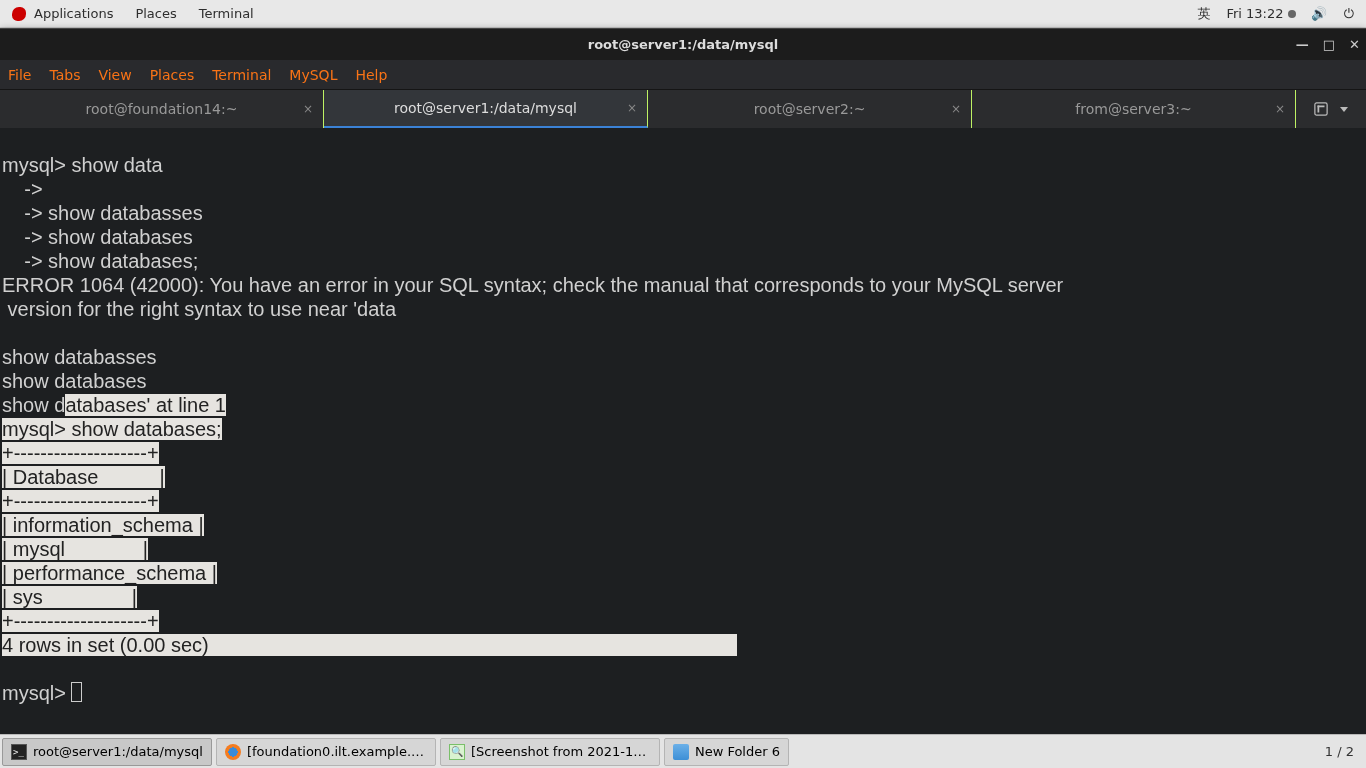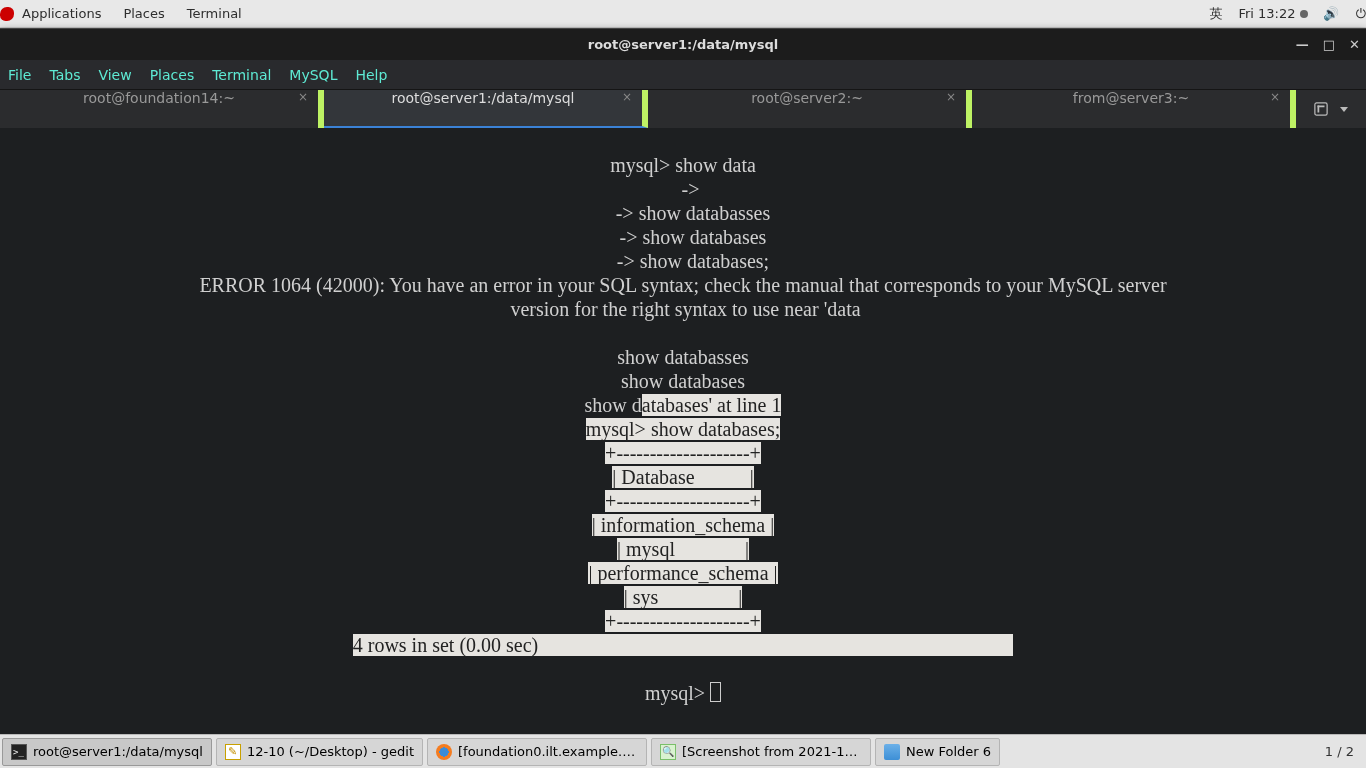--- a/index.html
+++ b/index.html
@@ -1,44 +1,44 @@
 <!DOCTYPE html>
 <html><head>
 <meta charset="utf-8">
 <style>
 * { margin:0; padding:0; box-sizing:border-box; }
 body { width:1366px; height:768px; font-family:"DejaVu Sans","Liberation Sans",sans-serif; background:#dcdcdc; overflow:hidden; position:relative; }
 
 
-.top-panel { height:28px; background:#e8e8e8; display:flex; align-items:center; font-size:13px; color:#2e2e2e; padding:0 0; border-bottom:1px solid #c8c8c8; }
+.top-panel { height:28px; background:#e8e8e8; display:flex; align-items:center; font-size:13px; color:#2e2e2e; padding:0 12px; border-bottom:1px solid #c8c8c8; }
 .top-panel .rh-icon { width:14px; height:14px; background:#c00; border-radius:50% 40% 50% 40%; margin-right:8px; }
 .top-panel .pmenu { margin-right:22px; cursor:pointer; }
 .top-panel .spacer { flex:1; }
 .top-panel .tray { display:flex; align-items:center; gap:16px; }
 .top-panel .dot { width:8px; height:8px; background:#666; border-radius:50%; display:inline-block; margin-left:4px; }
 
 
 .termwin { position:absolute; left:0; top:28px; width:1366px; height:706px; background:#1d1f21; display:flex; flex-direction:column; box-shadow:0 2px 8px rgba(0,0,0,0.4); }
 
 .titlebar { height:32px; background:#1c1c1c; color:#ddd; display:flex; align-items:center; justify-content:center; position:relative; font-size:13px; font-weight:bold; border-top:1px solid #444; }
 .titlebar .winctl { position:absolute; right:6px; display:flex; gap:14px; }
 .titlebar .winctl span { cursor:pointer; color:#ccc; font-size:13px; }
 
-.menubar { height:30px; background:#292a2d; color:#5eead4; display:flex; align-items:center; padding:0 8px; font-size:14px; gap:18px; border-bottom:1px solid #151515; }
+.menubar { height:30px; background:#292a2d; color:#f97316; display:flex; align-items:center; padding:0 8px; font-size:14px; gap:18px; border-bottom:1px solid #151515; }
 .menubar span { cursor:pointer; }
 
 .tabbar { height:38px; background:#2b2c2e; display:flex; align-items:stretch; }
-.tabbar .tab { flex:1; display:flex; align-items:flex-start; justify-content:center; position:relative; color:#999; font-size:14px; cursor:pointer; background:#2b2c2e; border-right:6px solid #bef264; }
+.tabbar .tab { flex:1; display:flex; align-items:center; justify-content:center; position:relative; color:#999; font-size:14px; cursor:pointer; background:#2b2c2e; border-right:1px solid #bef264; }
 .tabbar .tab.active { background:#33363a; color:#ddd; border-bottom:2px solid #3b82d6; }
 .tabbar .tab .tx { position:absolute; right:10px; color:#888; font-size:12px; }
 .tabbar .tabextra { width:70px; display:flex; align-items:center; justify-content:center; gap:12px; color:#bbb; }
 .tabextra svg{ width:14px;height:14px;fill:#bbb;}
 .chev { width:0;height:0;border-left:4px solid transparent;border-right:4px solid transparent;border-top:5px solid #bbb;}
 
-.termbody { flex:1; background:#1d1f21; color:#d0d0d0; font-family:Liberation Serif, serif; font-size:20px; line-height:24px; padding:25px 2px 0 2px; white-space:pre; overflow:hidden; position:relative;text-align:center; }
+.termbody { flex:1; background:#1d1f21; color:#d0d0d0; font-family:Liberation Sans, sans-serif; font-size:20px; line-height:24px; padding:25px 2px 0 2px; white-space:pre; overflow:hidden; position:relative; }
 .termbody .sel { background:#e6e4e0; color:#222; }
 .cursor-block { display:inline-block; width:11px; height:20px; border:1.5px solid #ccc; vertical-align:-2px;}
 
 
 .taskbar { position:absolute; left:0; bottom:0; width:1366px; height:34px; background:#e4e4e4; display:flex; align-items:center; border-top:1px solid #b8b8b8; font-size:13px; }
 .task { height:28px; margin:3px 2px; padding:0 8px; display:flex; align-items:center; gap:6px; background:#d6d6d6; border:1px solid #b4b4b4; border-radius:2px; cursor:pointer; max-width:220px; overflow:hidden; }
 .task.active { background:#c8c8c8; border-color:#999; }
 .task .ico { width:16px; height:16px; flex-shrink:0; }
 .task span.lbl { white-space:nowrap; overflow:hidden; text-overflow:ellipsis; }
 .taskbar .right { margin-left:auto; padding:0 12px; color:#333; }
@@ -147,24 +147,20 @@
 mysql&gt; </span><span class="cursor-block"></span></div>
 
 </div>
 
 <div class="taskbar">
   <div class="task active">
       <div class="ico ico-term"></div>
       <span class="lbl">root@server1:/data/mysql</span>
     </div>
   <div class="task">
-      <div class="ico ico-gedit"></div>
-      <span class="lbl">12-10 (~/Desktop) - gedit</span>
-    </div>
-  <div class="task">
       <div class="ico ico-ff"></div>
       <span class="lbl">[foundation0.ilt.example.co…</span>
     </div>
   <div class="task">
       <div class="ico ico-img"></div>
       <span class="lbl">[Screenshot from 2021-12-…</span>
     </div>
   <div class="task">
       <div class="ico ico-folder"></div>
       <span class="lbl">New Folder 6</span>

